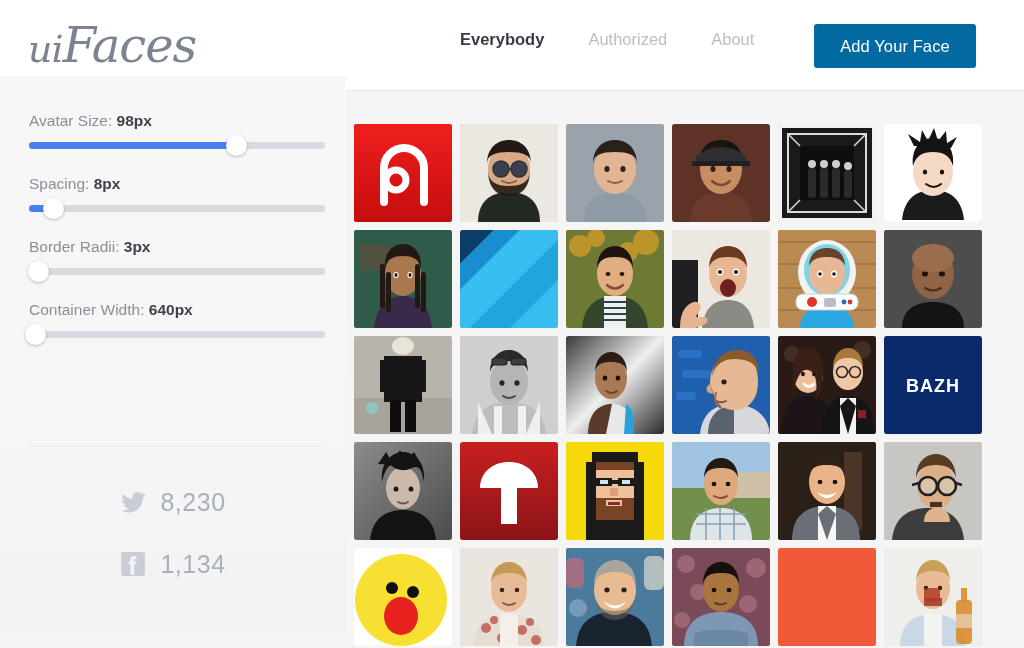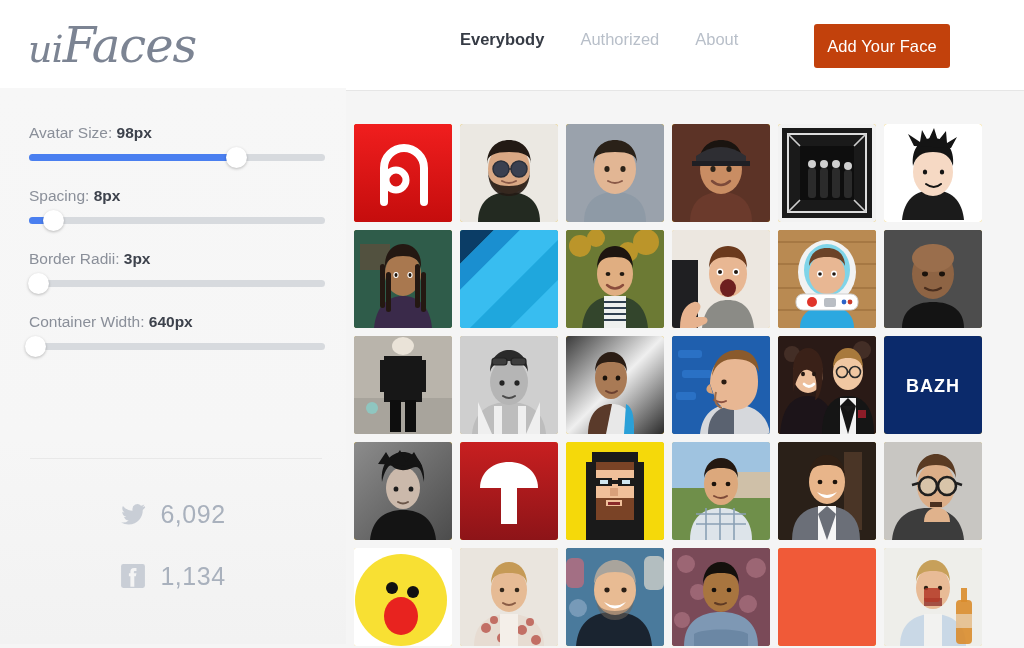--- a/index.html
+++ b/index.html
@@ -44,54 +44,54 @@
     user-select: none;
   }
   .logo .lg-ui { font-size: 38px; }
   .logo .lg-faces { font-size: 48px; }
 
   .nav {
     position: absolute;
     left: 460px; top: 30px;
     display: flex;
     align-items: center;
-    gap: 0;
+    gap: 8px;
   }
   .nav-item {
     font-size: 16.5px;
     color: #b8bfc9;
     padding: 0 26px 0 0;
     white-space: nowrap;
     cursor: pointer;
   }
   .nav-item.active {
     color: #363b45;
     font-weight: bold;
   }
   .nav-item:nth-child(2) { padding-left: 10px; }
   .nav-item:nth-child(3) { padding-left: 10px; }
 
   .cta-button {
     position: absolute;
     left: 814px; top: 24px;
-    width: 136px; height: 44px;
-    background: #c2410c;
+    width: 162px; height: 44px;
+    background: #0369a1;
     border: none;
     border-radius: 3px;
     color: #ffffff;
     font-size: 16.5px;
     font-family: "Liberation Sans", sans-serif;
     cursor: pointer;
     letter-spacing: 0.1px;
   }
 
   
   .sidebar {
     position: absolute;
-    left: 0; top: 88px;
+    left: 0; top: 76px;
     width: 346px;
     height: 556px;
     background: linear-gradient(to bottom, #f7f7f7 0%, #f6f6f6 63%, #f2f2f2 100%);
   }
 
   .controls { position: absolute; left: 0; top: 0; width: 346px; }
 
   .control { position: absolute; left: 29px; width: 296px; }
   .control-label {
     font-size: 15.5px;
@@ -281,21 +281,21 @@
 
     <div class="divider"></div>
 
     <div class="social">
       <div class="social-row">
         <span class="social-icon">
           <svg viewBox="0 0 24 24" xmlns="http://www.w3.org/2000/svg">
             <path fill="#c9ced6" d="M23 4.9c-.8.4-1.7.6-2.6.8 1-.6 1.7-1.5 2-2.5-.9.5-1.9.9-3 1.1A4.6 4.6 0 0 0 11.5 8c0 .4 0 .7.1 1C7.9 8.8 4.8 7.1 2.7 4.5c-.4.7-.6 1.4-.6 2.3 0 1.6.8 3 2 3.8-.7 0-1.4-.2-2-.6v.1c0 2.2 1.6 4.1 3.7 4.5-.4.1-.8.2-1.2.2-.3 0-.6 0-.9-.1.6 1.8 2.3 3.1 4.3 3.2A9.2 9.2 0 0 1 1 19.8a13 13 0 0 0 7 2c8.4 0 13-7 13-13v-.6c.9-.6 1.6-1.4 2.2-2.3z"></path>
           </svg>
         </span>
-        <span class="social-count">6,092</span>
+        <span class="social-count">8,230</span>
       </div>
       <div class="social-row">
         <span class="social-icon">
           <svg viewBox="0 0 24 24" xmlns="http://www.w3.org/2000/svg">
             <rect x="1" y="1" width="22" height="22" rx="2" fill="#c9ced6"></rect>
             <path fill="#f4f4f4" d="M15.6 12.3h-2.4V22h-3.6v-9.7H8.2V9.4h1.4V7.9c0-2 .9-3.4 3.4-3.4h2.2v2.9h-1.4c-.9 0-1 .4-1 1v1h2.4l-.6 2.9z"></path>
           </svg>
         </span>
         <span class="social-count">1,134</span>
       </div>

